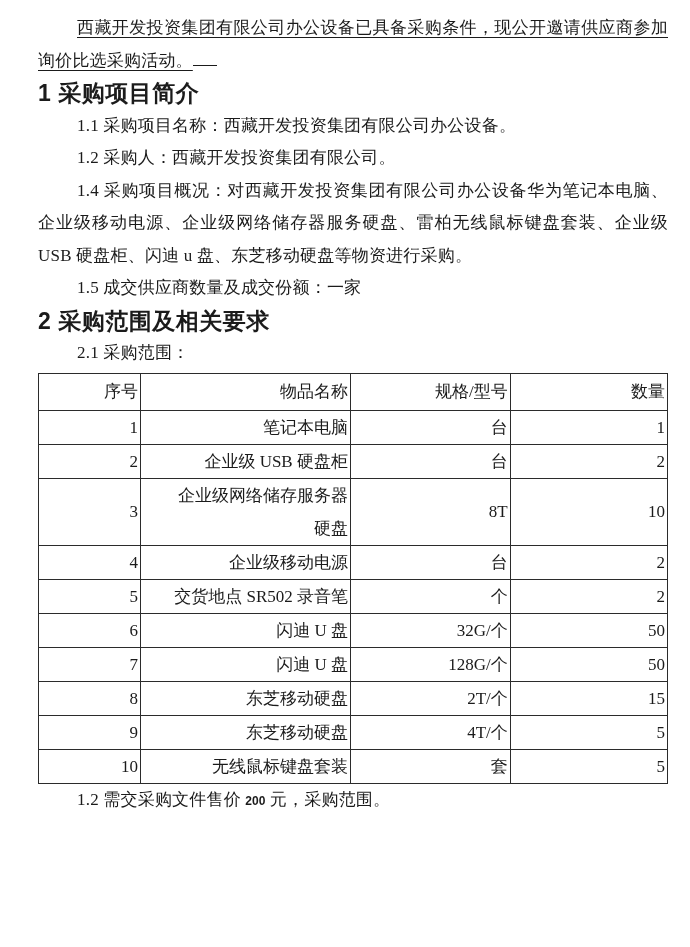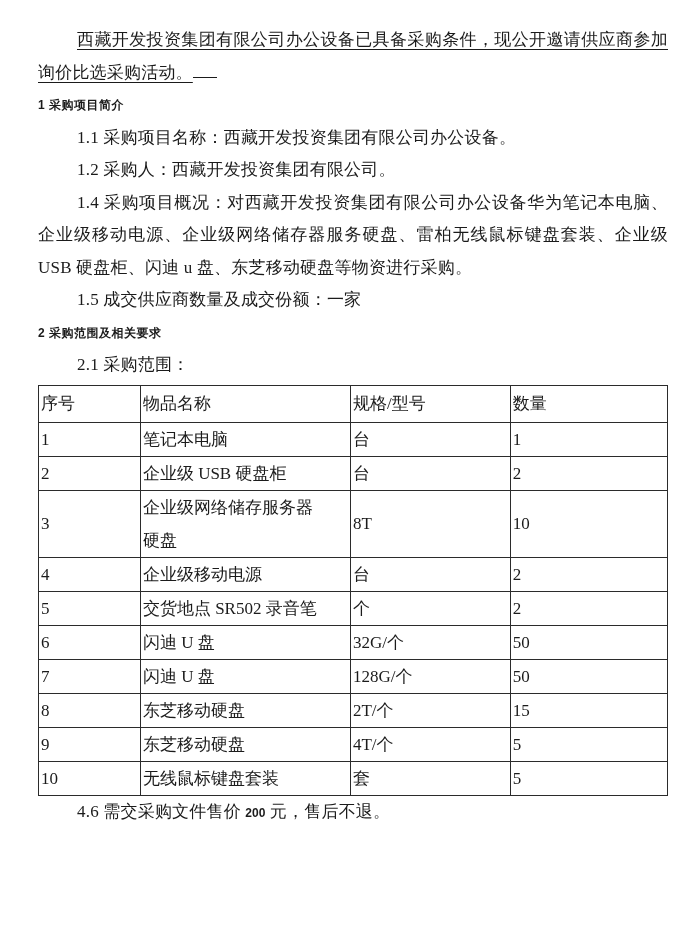--- a/index.html
+++ b/index.html
@@ -8,21 +8,21 @@
     width: 690px;
     height: 947px;
     background: #ffffff;
     color: #1b1b1b;
     font-family: "Liberation Serif", "DejaVu Serif", serif;
     overflow: hidden;
   }
   .page {
     width: 690px;
     height: 947px;
-    padding: 24px 22px 0 38px;
+    padding: 12px 22px 0 38px;
   }
   .para {
     margin: 0;
     font-size: 17px;
     line-height: 32.5px;
     text-align: justify;
     letter-spacing: 0.2px;
   }
   .indent { text-indent: 39px; }
   .intro {
@@ -34,34 +34,34 @@
     content: "";
     display: inline-block;
     width: 24px;
     height: 0.98em;
     border-bottom: 1px solid #1b1b1b;
   }
   .heading {
     margin: 0;
     font-family: "Liberation Sans", "DejaVu Sans", sans-serif;
     font-weight: bold;
-    font-size: 12px;
+    font-size: 23px;
     line-height: 32.5px;
     letter-spacing: 0.5px;
   }
   table.scope {
     border-collapse: collapse;
     table-layout: fixed;
     width: 100%;
     margin-top: 3px;
   }
   table.scope th,
   table.scope td {
     border: 1px solid #2b2b2b;
-    text-align: left;
+    text-align: right;
     vertical-align: middle;
     font-weight: normal;
     font-size: 17px;
     line-height: 33px;
     padding: 0 2px;
     white-space: pre-line;
     overflow: hidden;
   }
   table.scope th { height: 37px; }
   table.scope td { height: 34px; }
@@ -163,15 +163,15 @@
       </tr>
       <tr>
         <td>10</td>
         <td>无线鼠标键盘套装</td>
         <td>套</td>
         <td>5</td>
       </tr>
     </tbody>
   </table>
 
-  <p class="para indent"><span>4.6 需交采购文件售价 </span><span class="price-num">200</span><span> 元，售后不退。</span></p>
+  <p class="para indent"><span>1.2 需交采购文件售价 </span><span class="price-num">200</span><span> 元，采购范围。</span></p>
 
 </div>
 
 </body></html>

